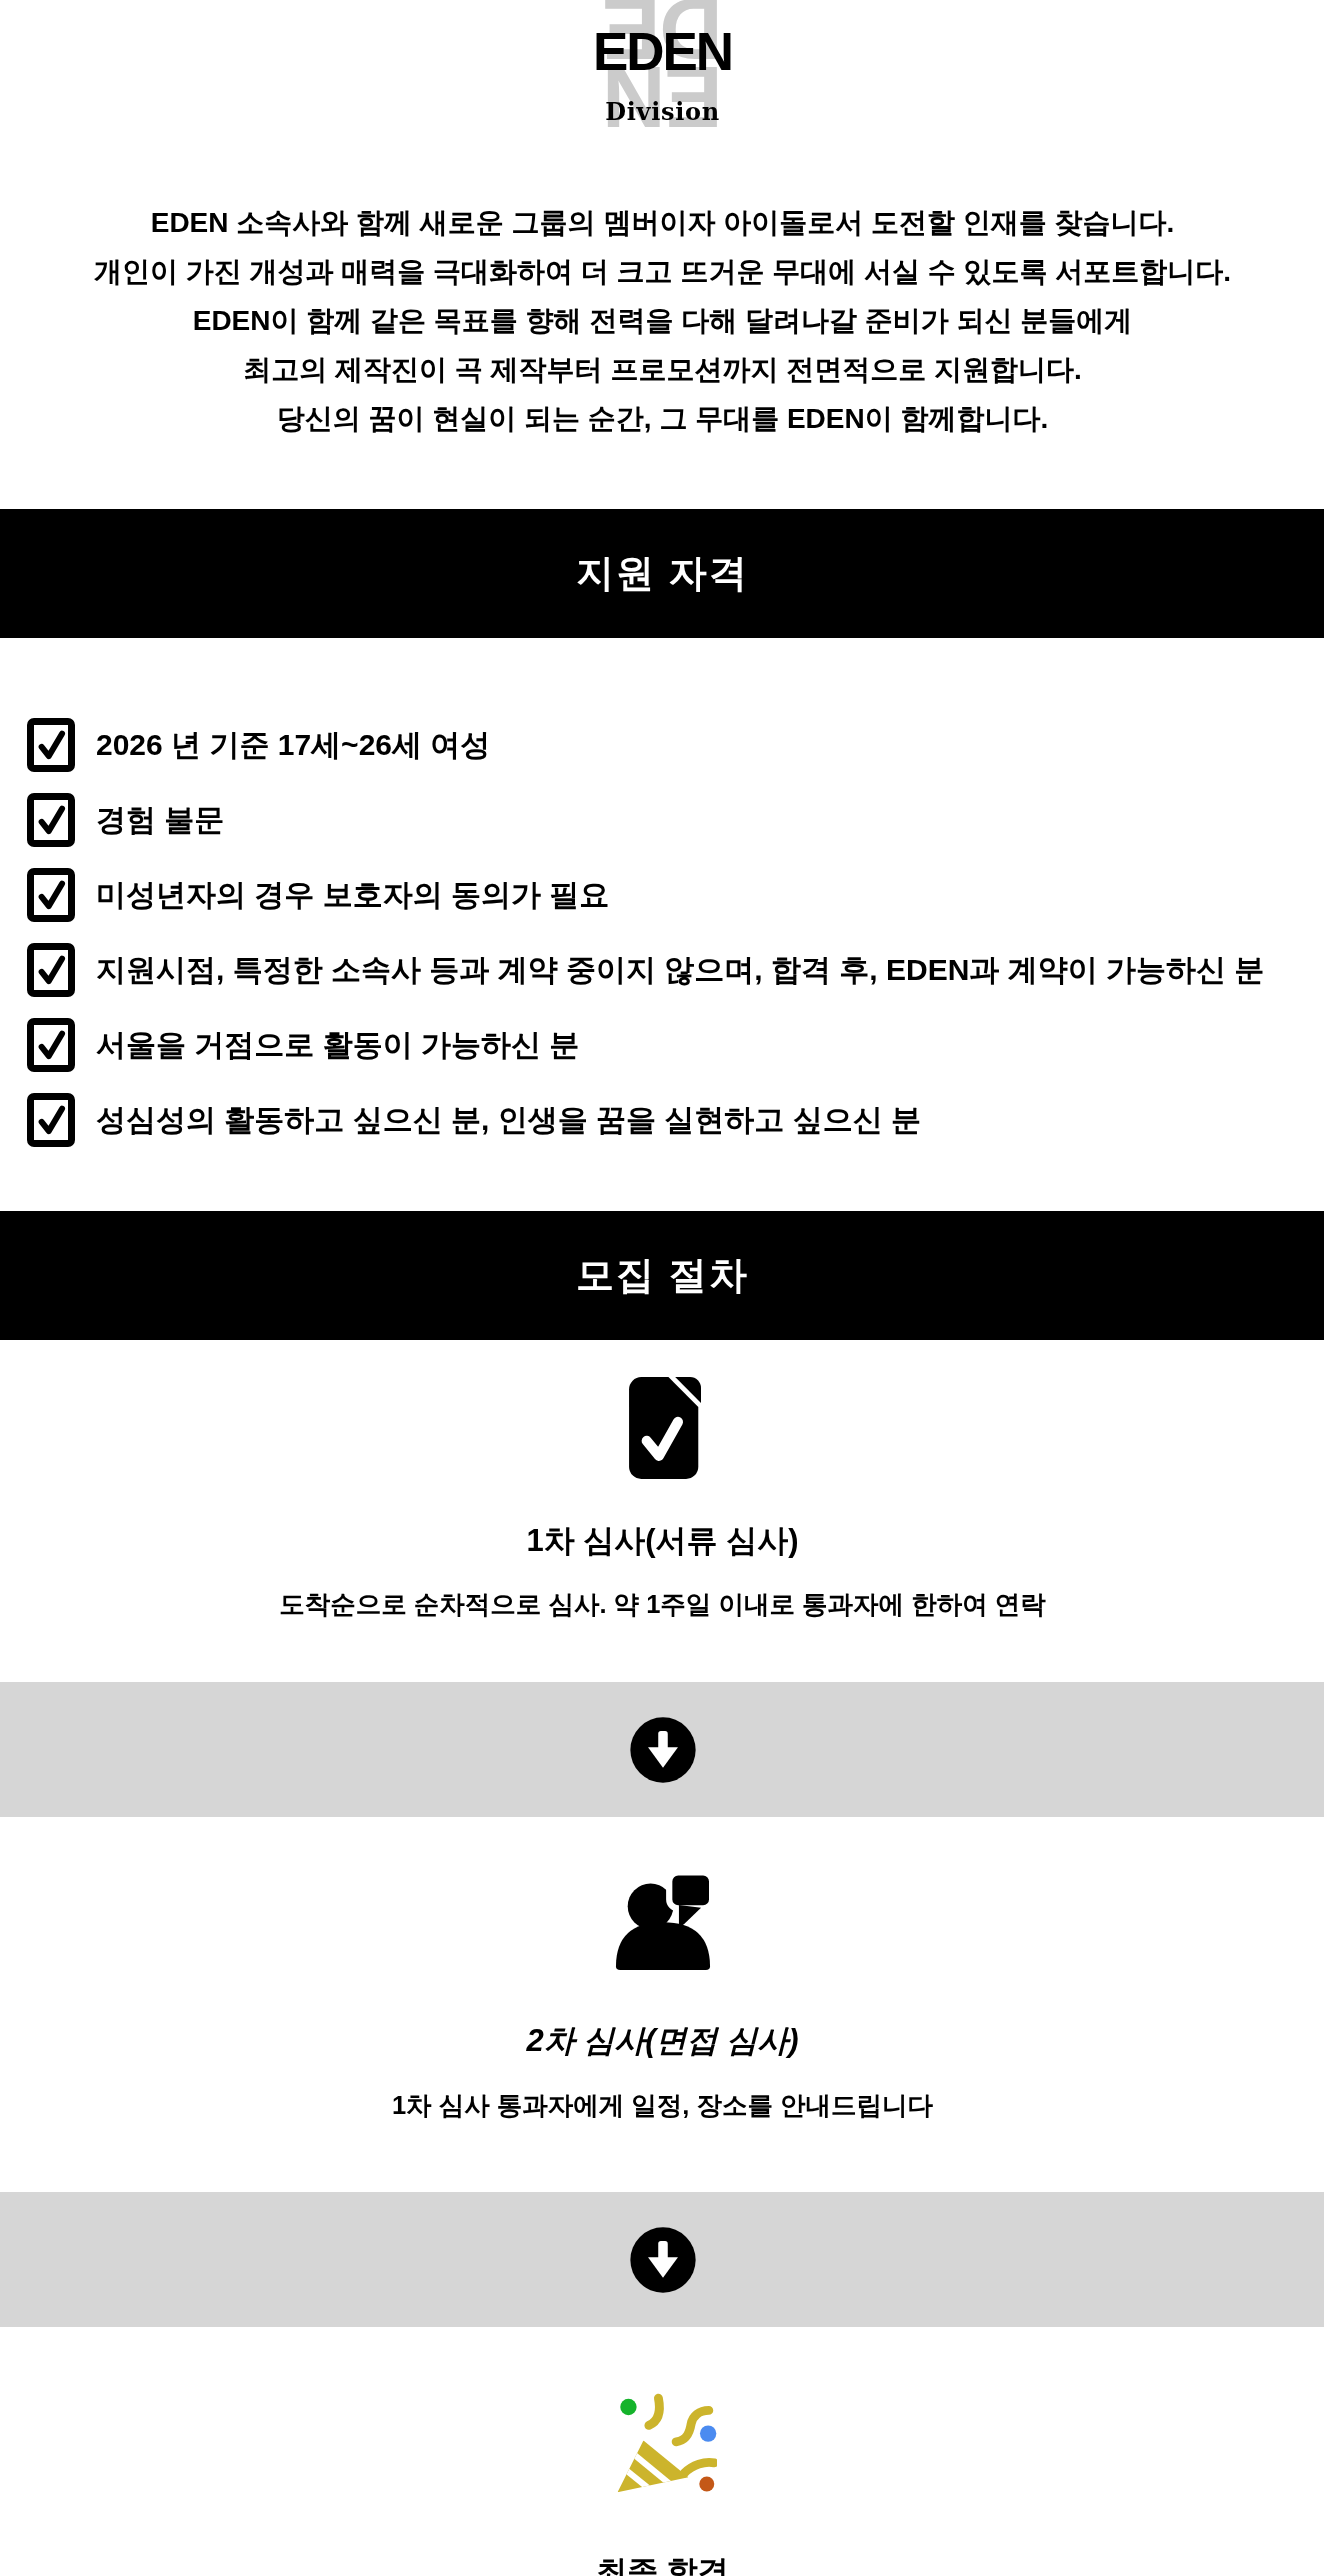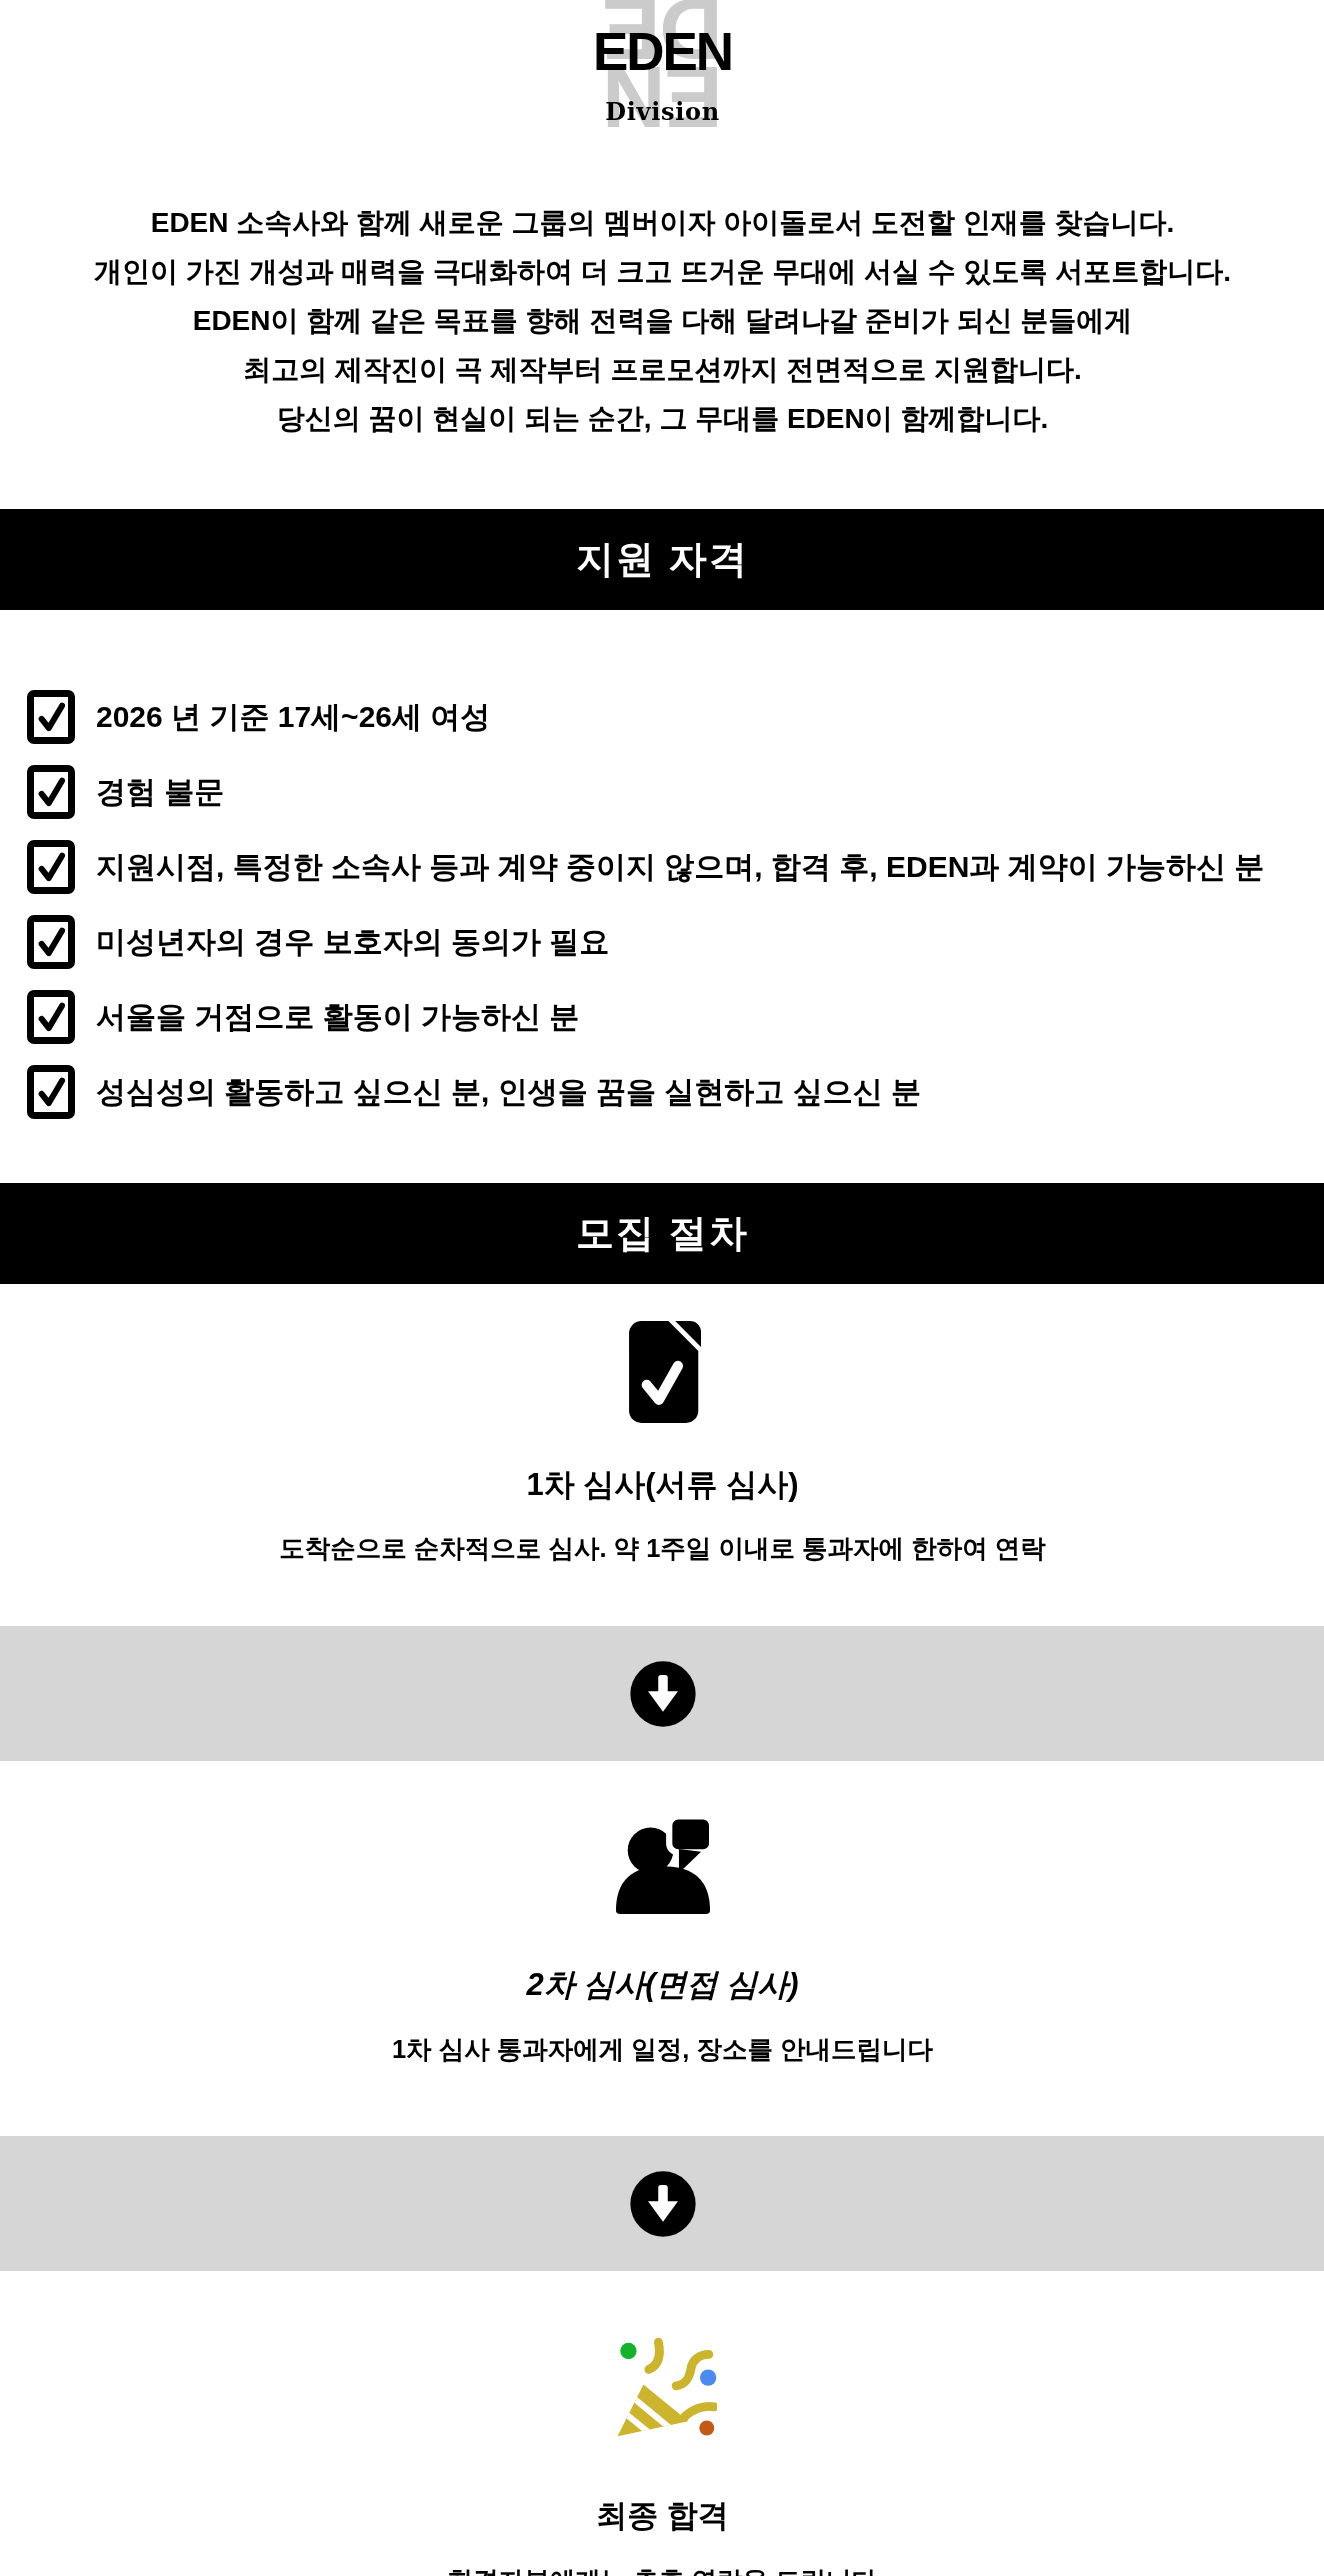--- a/index.html
+++ b/index.html
@@ -14,21 +14,21 @@
   .wm-row { display:block; transform:rotate(180deg); letter-spacing:-1.4px; }
   .logo-text { position:absolute; top:21px; width:100%; text-align:center;
                font-size:53px; font-weight:900; letter-spacing:-2.1px; }
   .logo-sub { position:absolute; top:97px; width:100%; text-align:center;
               font-family:"DejaVu Serif", serif; font-weight:700; font-size:24px; letter-spacing:0.7px; }
 
   
   .intro { margin-top:39px; text-align:center; font-size:28px; font-weight:700; line-height:49px; white-space:nowrap; }
 
   
-  .banner { height:101px; background:#000; color:#fff; display:flex; align-items:center; justify-content:center;
+  .banner { height:129px; background:#000; color:#fff; display:flex; align-items:center; justify-content:center;
             font-size:38px; font-weight:700; letter-spacing:2.1px; }
   .banner-eligibility { margin-top:66px; }
   .banner-process { margin-top:64px; }
 
   
   .checklist { margin-top:80px; padding-left:27px; display:flex; flex-direction:column; gap:21px; }
   .check-item { display:flex; align-items:center; gap:21px; }
   .checkbox { flex:0 0 auto; width:48px; height:54px; border:7.6px solid #000; border-radius:7px;
               background:#fff; display:flex; align-items:center; justify-content:center; }
   .check-text { font-size:30px; font-weight:700; white-space:nowrap; }
@@ -94,29 +94,29 @@
           </svg>
       </span>
       <span class="check-text">경험 불문</span>
     </div>
     <div class="check-item">
       <span class="checkbox">
         <svg width="29" height="35" viewBox="0 0 44 52">
             <polyline points="7,28 18,42 38,8" fill="none" stroke="#000" stroke-width="9" stroke-linecap="round" stroke-linejoin="round"></polyline>
           </svg>
       </span>
+      <span class="check-text">미성년자의 경우 보호자의 동의가 필요</span>
+    </div>
+    <div class="check-item">
+      <span class="checkbox">
+        <svg width="29" height="35" viewBox="0 0 44 52">
+            <polyline points="7,28 18,42 38,8" fill="none" stroke="#000" stroke-width="9" stroke-linecap="round" stroke-linejoin="round"></polyline>
+          </svg>
+      </span>
       <span class="check-text">지원시점, 특정한 소속사 등과 계약 중이지 않으며, 합격 후, EDEN과 계약이 가능하신 분</span>
-    </div>
-    <div class="check-item">
-      <span class="checkbox">
-        <svg width="29" height="35" viewBox="0 0 44 52">
-            <polyline points="7,28 18,42 38,8" fill="none" stroke="#000" stroke-width="9" stroke-linecap="round" stroke-linejoin="round"></polyline>
-          </svg>
-      </span>
-      <span class="check-text">미성년자의 경우 보호자의 동의가 필요</span>
     </div>
     <div class="check-item">
       <span class="checkbox">
         <svg width="29" height="35" viewBox="0 0 44 52">
             <polyline points="7,28 18,42 38,8" fill="none" stroke="#000" stroke-width="9" stroke-linecap="round" stroke-linejoin="round"></polyline>
           </svg>
       </span>
       <span class="check-text">서울을 거점으로 활동이 가능하신 분</span>
     </div>
     <div class="check-item">

